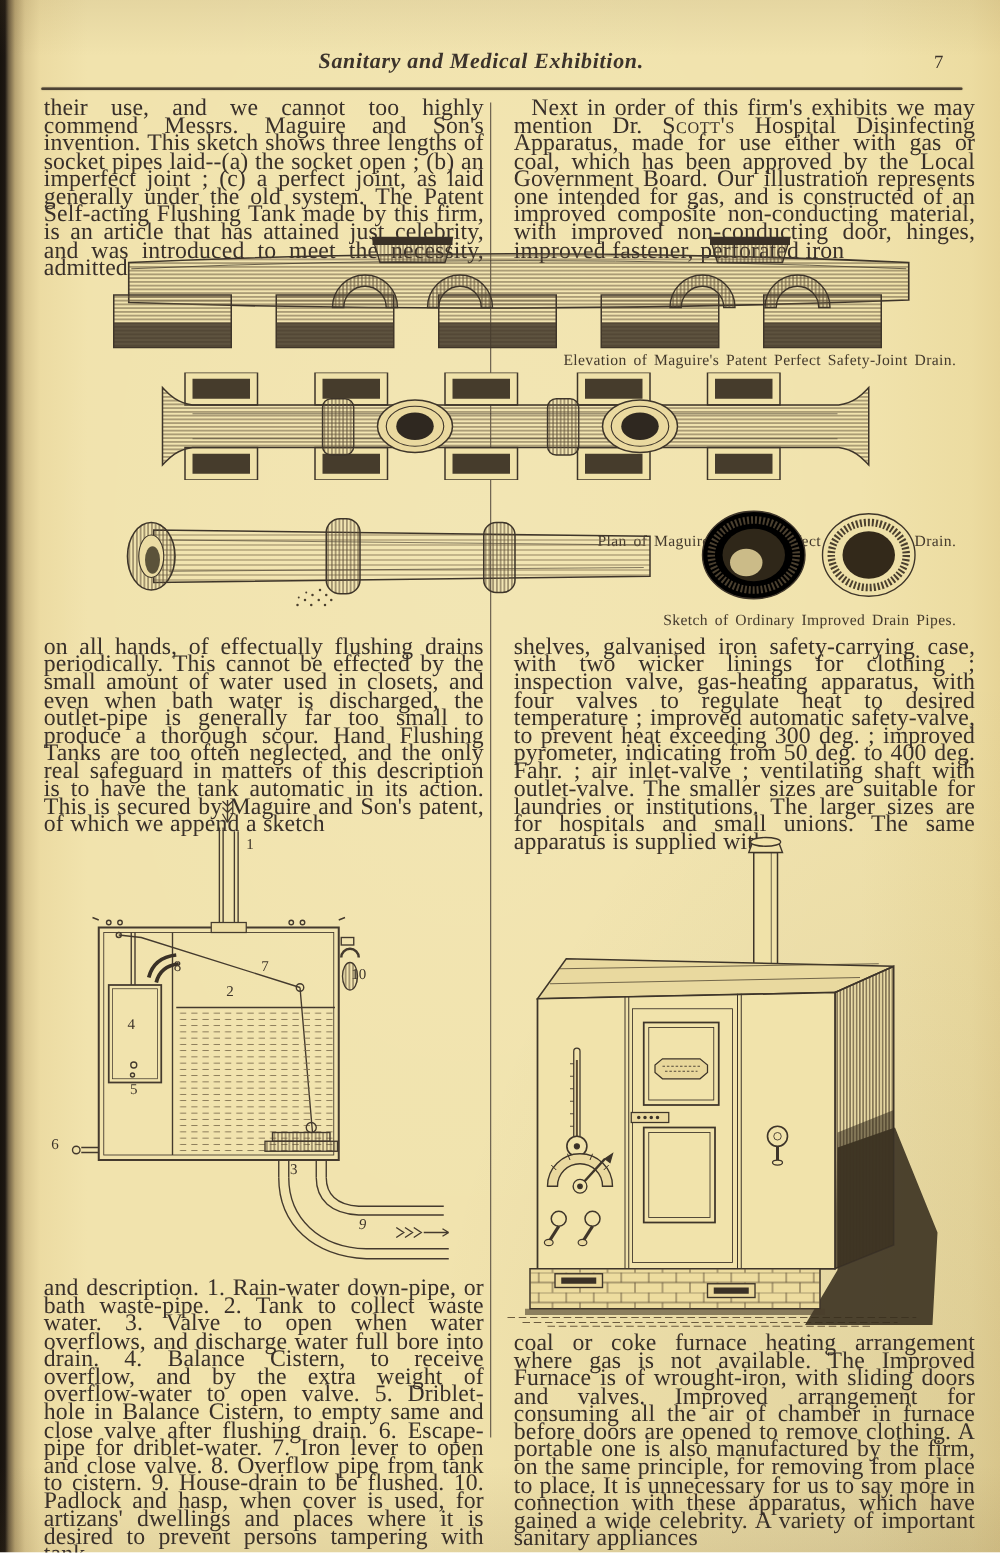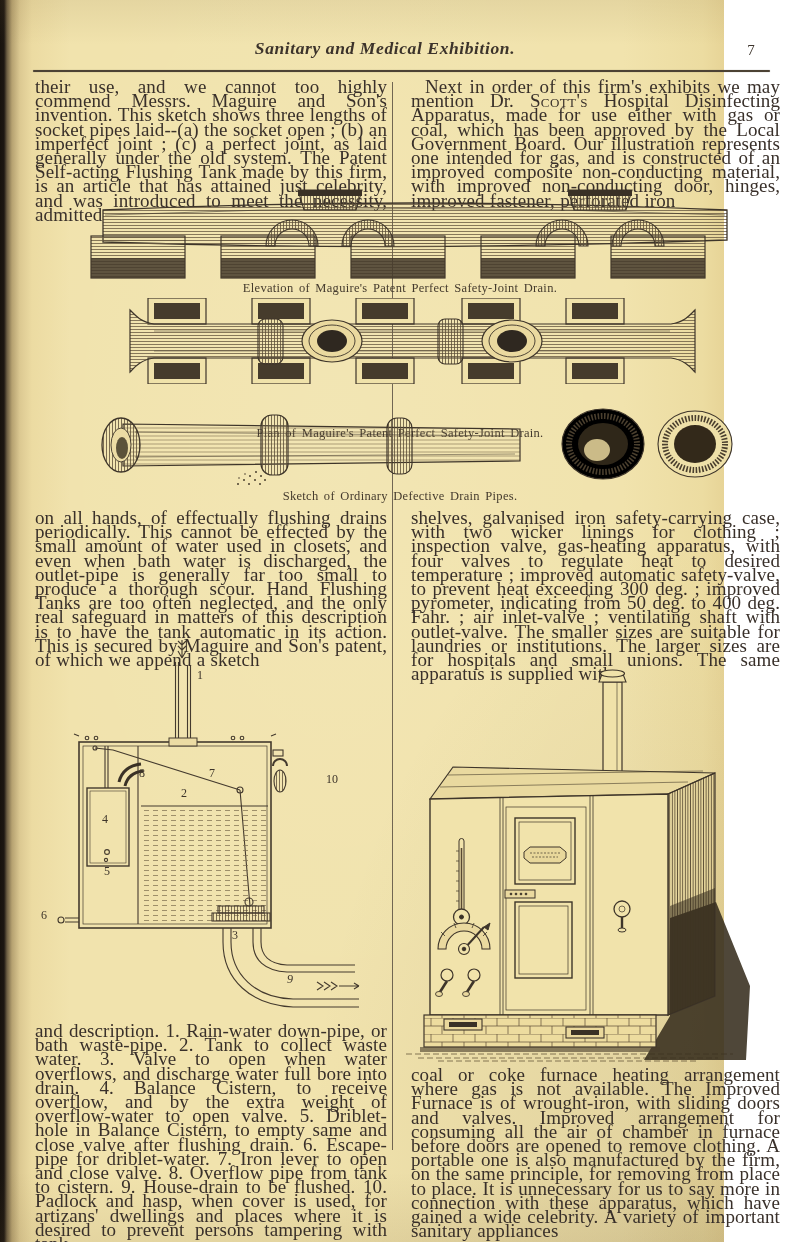--- a/index.html
+++ b/index.html
@@ -1,18 +1,18 @@
 <!DOCTYPE html>
 <html><head>
 <meta charset="utf-8">
 <style>
   html,body{margin:0;padding:0;}
   body{width:800px;height:1242px;overflow:hidden;}
   .page{
-    position:relative;width:724px;height:1242px;
+    position:relative;width:800px;height:1242px;
     font-family:"Liberation Serif", serif;
     color:#39302a;
     background:
       linear-gradient(180deg, rgba(120,95,50,0.10) 0, rgba(0,0,0,0) 45px),
       linear-gradient(0deg, rgba(110,85,45,0.10) 0, rgba(0,0,0,0) 70px),
       linear-gradient(90deg,#17120d 0,#1d1712 4px,#6e5f43 7px,#b6a271 12px,#dcc992 20px,#ecdba2 32px,#f1e3ad 70px,#f1e3ad 86%,#ecdca1 97%,#e7d497 100%);
   }
   .vignette{position:absolute;inset:0;pointer-events:none;
     background:radial-gradient(ellipse at 46% 36%, rgba(255,252,240,0.10), rgba(0,0,0,0) 55%),
                radial-gradient(ellipse at 95% 100%, rgba(90,70,35,0.12), rgba(0,0,0,0) 40%);}
@@ -20,21 +20,21 @@
   .header-title{left:90px;top:38px;width:590px;text-align:center;
     font-style:italic;font-weight:600;font-size:17.5px;letter-spacing:.6px;color:#3c332b;}
   .page-number{left:734px;top:42px;width:34px;font-size:15px;color:#3c332b;text-align:center;}
   .header-rule{left:33px;top:70px;width:737px;height:2px;background:#4c4234;border-radius:1px;box-shadow:0 0 1px rgba(60,50,40,.6);}
   .col-divider{left:392px;top:82px;width:1.2px;height:1068px;background:#5b5042;opacity:.85;}
   .para{font-size:19px;line-height:14.2px;text-align:justify;letter-spacing:.1px;word-spacing:.4px;}
   .lcol{left:35px;width:352px;}
   .rcol{left:411px;width:369px;}
   .indent{text-indent:14px;}
   .smallcaps{font-variant:small-caps;letter-spacing:.4px;}
-  .caption{left:35px;width:730px;text-align:center;font-size:12.5px;letter-spacing:.3px;word-spacing:2px;color:#443a2d;}
+  .caption{left:35px;width:730px;text-align:right;font-size:12.5px;letter-spacing:.3px;word-spacing:2px;color:#443a2d;}
   .diagram-label{position:absolute;font-size:12px;color:#3d342a;font-family:"Liberation Serif",serif;}
   .diagram-label.it{font-style:italic;}
   svg{display:block;}
 </style>
 </head>
 <body>
 
 <div class="page">
   <div class="vignette"></div>
 
@@ -213,21 +213,21 @@
       <ellipse cx="528" cy="42" rx="34" ry="28" fill="none" stroke="#4a3f2e" stroke-width="6" stroke-dasharray="1.6,1.6"></ellipse>
       <ellipse cx="528" cy="42" rx="25" ry="21" fill="#2f2719"></ellipse>
       <ellipse cx="522" cy="48" rx="13" ry="11" fill="#e6d69c" opacity="0.85"></ellipse>
     </g>
     <g>
       <ellipse cx="620" cy="42" rx="37" ry="33" fill="#eee0a8" stroke="#3e352a" stroke-width="1.1"></ellipse>
       <ellipse cx="620" cy="42" rx="30" ry="26" fill="none" stroke="#4a3f2e" stroke-width="6" stroke-dasharray="1.6,1.6"></ellipse>
       <ellipse cx="620" cy="42" rx="21" ry="19" fill="#33291a"></ellipse>
     </g>
   </svg>
-  <div class="abs caption" style="top:489px;">Sketch of Ordinary Defective Drain Pipes.</div>
+  <div class="abs caption" style="top:489px;">Sketch of Ordinary Improved Drain Pipes.</div>
 
   <div class="abs para lcol" style="top:511px;">on all hands, of effectually flushing drains periodically. This cannot be effected by the small amount of water used in closets, and even when bath water is discharged, the outlet-pipe is generally far too small to produce a thorough scour. Hand Flushing Tanks are too often neglected, and the only real safeguard in matters of this description is to have the tank automatic in its action. This is secured by Maguire and Son's patent, of which we append a sketch</div>
   <div class="abs para rcol" style="top:511px;">shelves, galvanised iron safety-carrying case, with two wicker linings for clothing ; inspection valve, gas-heating apparatus, with four valves to regulate heat to desired temperature ; improved automatic safety-valve, to prevent heat exceeding 300 deg. ; improved pyrometer, indicating from 50 deg. to 400 deg. Fahr. ; air inlet-valve ; ventilating shaft with outlet-valve. The smaller sizes are suitable for laundries or institutions. The larger sizes are for hospitals and small unions. The same apparatus is supplied with</div>
 
   <svg class="abs" style="left:35px;top:638px;" width="335" height="386" viewBox="0 0 335 386">
     <defs>
       <pattern id="tk-w" width="9" height="5" patternUnits="userSpaceOnUse">
           <path d="M1 2.5H6" stroke="#7a6a4c" stroke-width="0.7"></path>
         </pattern>
       <pattern id="tk-v" width="3" height="3" patternUnits="userSpaceOnUse">
@@ -303,21 +303,21 @@
 
   <span class="diagram-label" style="left:197px;top:668px;">1</span>
   <span class="diagram-label" style="left:181px;top:786px;">2</span>
   <span class="diagram-label" style="left:232px;top:928px;">3</span>
   <span class="diagram-label" style="left:102px;top:812px;">4</span>
   <span class="diagram-label" style="left:104px;top:864px;">5</span>
   <span class="diagram-label" style="left:41px;top:908px;">6</span>
   <span class="diagram-label" style="left:209px;top:766px;">7</span>
   <span class="diagram-label" style="left:139px;top:766px;">8</span>
   <span class="diagram-label it" style="left:287px;top:972px;">9</span>
-  <span class="diagram-label" style="left:281px;top:772px;margin-left:45px;">10</span>
+  <span class="diagram-label" style="left:281px;top:772px;">10</span>
 
   <svg class="abs" style="left:398px;top:666px;" width="372" height="398" viewBox="0 0 372 398">
     <defs>
       <pattern id="fn-v" width="2.6" height="4" patternUnits="userSpaceOnUse">
           <path d="M1.3 0V4" stroke="#4a3c28" stroke-width="0.8"></path>
         </pattern>
       <pattern id="fn-brick" width="22" height="16" patternUnits="userSpaceOnUse">
           <path d="M0 0H22 M0 8H22 M11 0V8 M0 8V16 M22 8V16" stroke="#5a4a33" stroke-width="0.7" fill="none"></path>
         </pattern>
     </defs>

